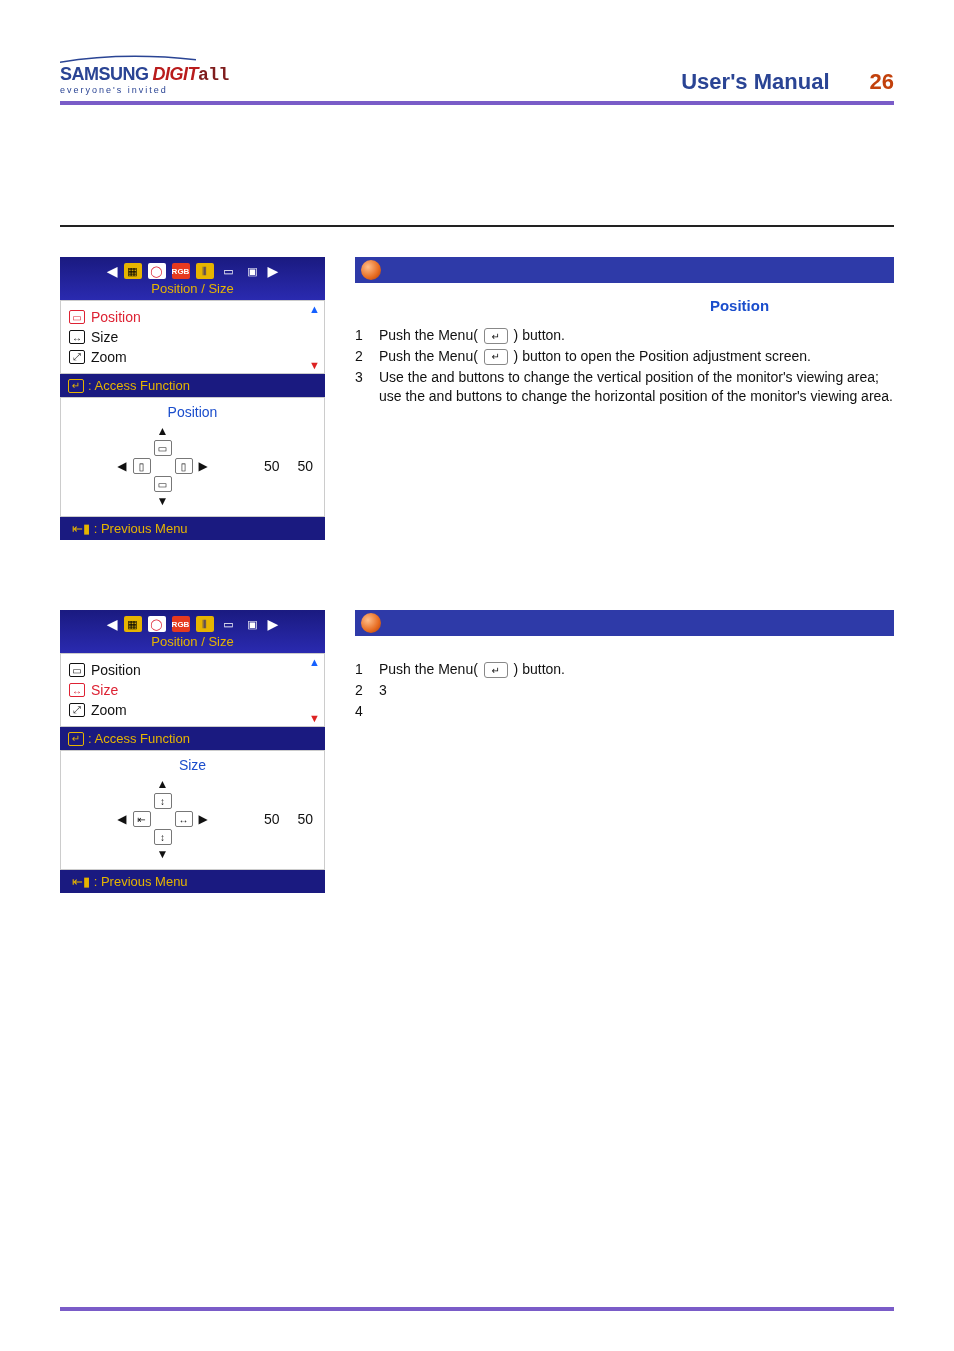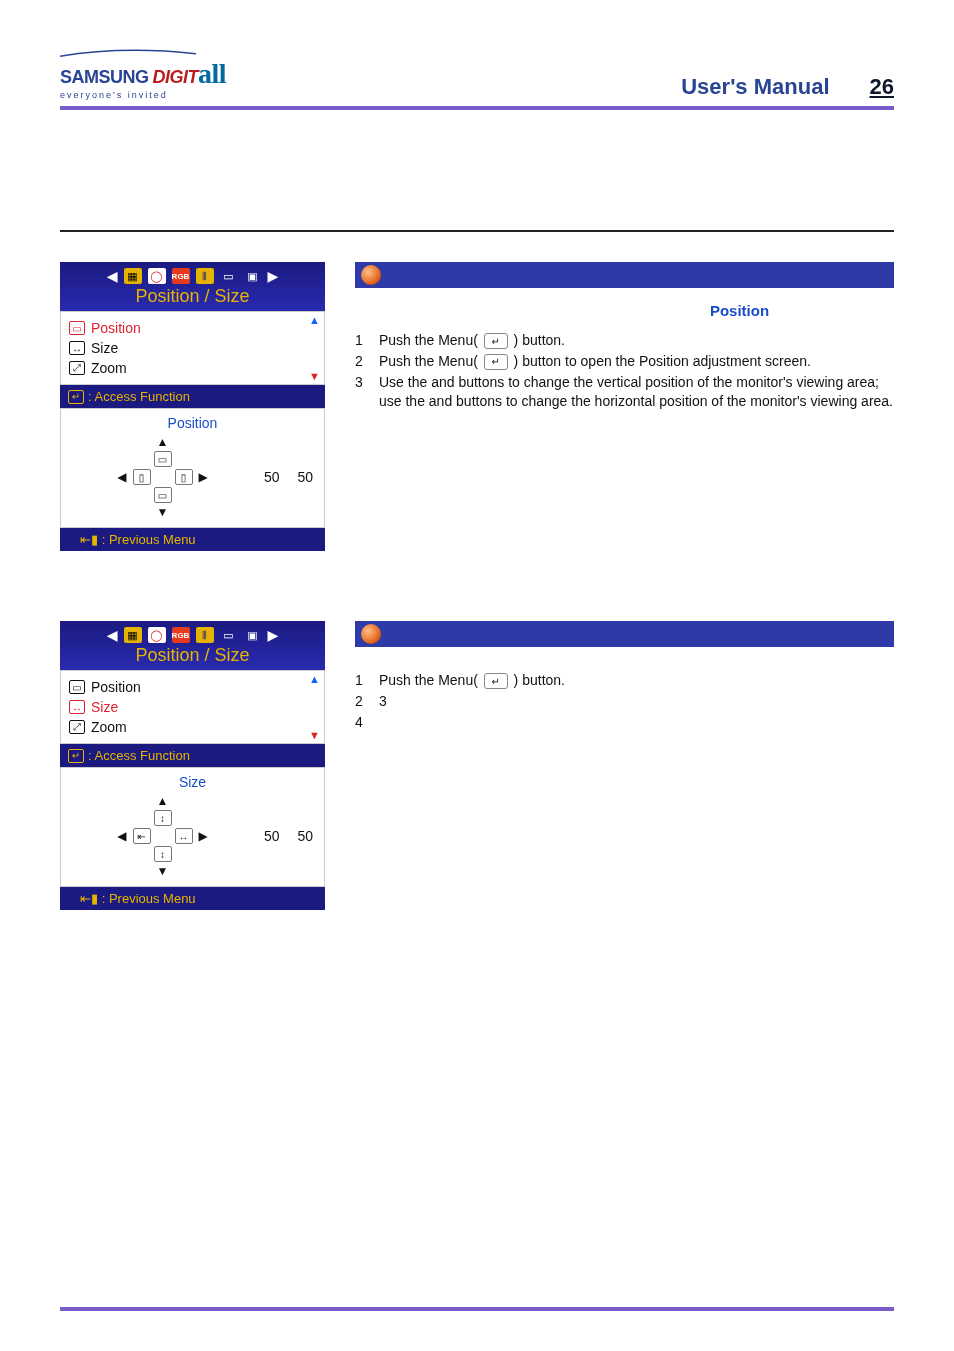--- a/index.html
+++ b/index.html
@@ -9,56 +9,56 @@
     width: 954px;
     height: 1351px;
     padding: 40px 60px 20px 60px;
     position: relative;
   }
   .top-row { display: flex; justify-content: space-between; align-items: flex-end; }
   .logo-block { width: 170px; }
   .logo-top { font-family: Arial; font-weight: 700; letter-spacing: -0.5px; }
   .logo-samsung { color: #2a4494; font-size: 18px; }
   .logo-digit { color: #b91c1c; font-size: 18px; font-style: italic; }
-  .logo-digit-script { font-family: Liberation Serif, serif; font-size: 28px; color: #0369a1; }
+  .logo-digit-script { font-family: Liberation Mono, monospace; font-size: 18px; color: #7f1d1d; }
   .logo-sub { color: #2a4494; font-size: 9px; letter-spacing: 2px; }
   .logo-swoosh { height: 8px; margin-bottom: -3px; }
   .hdr-right { display: flex; align-items: baseline; gap: 40px; margin-top: 29px; }
   .hdr-title { color: #2a4494; font-size: 22px; font-weight: 700; }
-  .hdr-page  { color: #0f172a; font-size: 22px; font-weight: 700; text-decoration: underline; }
+  .hdr-page  { color: #c2410c; font-size: 22px; font-weight: 700; }
   .purple-rule { height: 4px; background: #7a5cc8; margin-top: 6px; }
   .thin-rule { height: 2px; background: #222; margin-top: 120px; }
   .section { display: flex; gap: 30px; margin-top: 30px; }
   .osd { width: 265px; }
   .osd-top {
     background: linear-gradient(#1a1a80,#2a2ab0);
     padding: 6px 8px 4px 8px;
     display: flex; flex-direction: column; align-items: center;
   }
   .osd-icons { display: flex; align-items: center; gap: 6px; color: #fff; font-size: 14px; }
   .ico { width: 18px; height: 16px; display: inline-flex; align-items: center; justify-content: center; font-size: 11px; border-radius: 2px; }
   .ico-yellow { background:#e6b400; color:#000; }
   .ico-red { background:#e63a1f; color:#fff; font-size:8px; font-weight:700; }
   .ico-bars { background:#e6b400; color:#1a1a80; }
-  .osd-tabtitle { color:#e6b400; font-size:18px; margin-top:2px; }
+  .osd-tabtitle { color:#e6b400; font-size:13px; margin-top:2px; }
   .osd-list { background:#fff; border:1px solid #ccc; padding:6px 8px; position:relative; }
   .osd-list .row { display:flex; align-items:center; gap:6px; font-size:14px; color:#111; padding:2px 0;}
   .osd-list .row.sel { color:#d23; }
   .li-ico { width:16px; height:14px; border:1px solid currentColor; border-radius:2px; display:inline-flex; align-items:center; justify-content:center; font-size:10px; }
   .up-caret,.dn-caret{ position:absolute; right:4px; font-size:11px; font-weight:700; }
   .up-caret{ top:2px; color:#1560ff;} .dn-caret{ bottom:2px; color:#d22;}
   .osd-access { background:#1a1a80; color:#e6b400; font-size:13px; padding:4px 8px; display:flex; align-items:center; gap:4px;}
   .osd-adj { background:#fff; border:1px solid #ccc; text-align:center; padding:6px 0 8px 0;}
   .osd-adj-title{ color:#1a4dcc; font-size:14px; margin-bottom:4px;}
   .adj-grid{ display:grid; grid-template-columns: 1fr 60px; align-items:center; }
   .adj-center{ display:flex; flex-direction:column; align-items:center; gap:2px; font-size:12px; color:#111;}
   .adj-row{ display:flex; align-items:center; gap:6px; }
   .mini-ico{ width:18px; height:16px; border:1px solid #777; border-radius:2px; display:inline-flex; align-items:center; justify-content:center; font-size:10px;}
   .adj-vals{ display:flex; flex-direction:row; gap:18px; font-size:14px; color:#111; align-items:flex-start; padding-right:20px;}
-  .osd-prev{ background:#1a1a80; color:#e6b400; font-size:13px; padding:4px 20px; }
+  .osd-prev{ background:#1a1a80; color:#e6b400; font-size:13px; padding:4px 12px; }
   .right-col{ flex:1; }
   .right-band{ height:26px; background:#2e3aa8; display:flex; align-items:center; }
   .dot{ width:20px; height:20px; border-radius:50%; background: radial-gradient(circle at 35% 35%, #ffbf8a, #e66a1f 60%, #9c3a0a); margin-left:6px; }
   .r-title{ color:#1a4dcc; font-weight:700; text-align:center; margin:14px 0 12px 230px; font-size:15px;}
   .steps{ font-size:14px; line-height:1.35; color:#111; display:grid; grid-template-columns: 14px 1fr; column-gap:10px; row-gap:2px; }
   .steps .n{ color:#111; }
   .enter-ico{ display:inline-flex; width:24px; height:16px; border:1px solid #888; border-radius:3px; align-items:center; justify-content:center; font-size:10px; vertical-align:middle; margin:0 2px;}
   .foot-rule{ position:absolute; left:60px; right:60px; bottom:40px; height:4px; background:#7a5cc8;}
 </style>
 </head>

